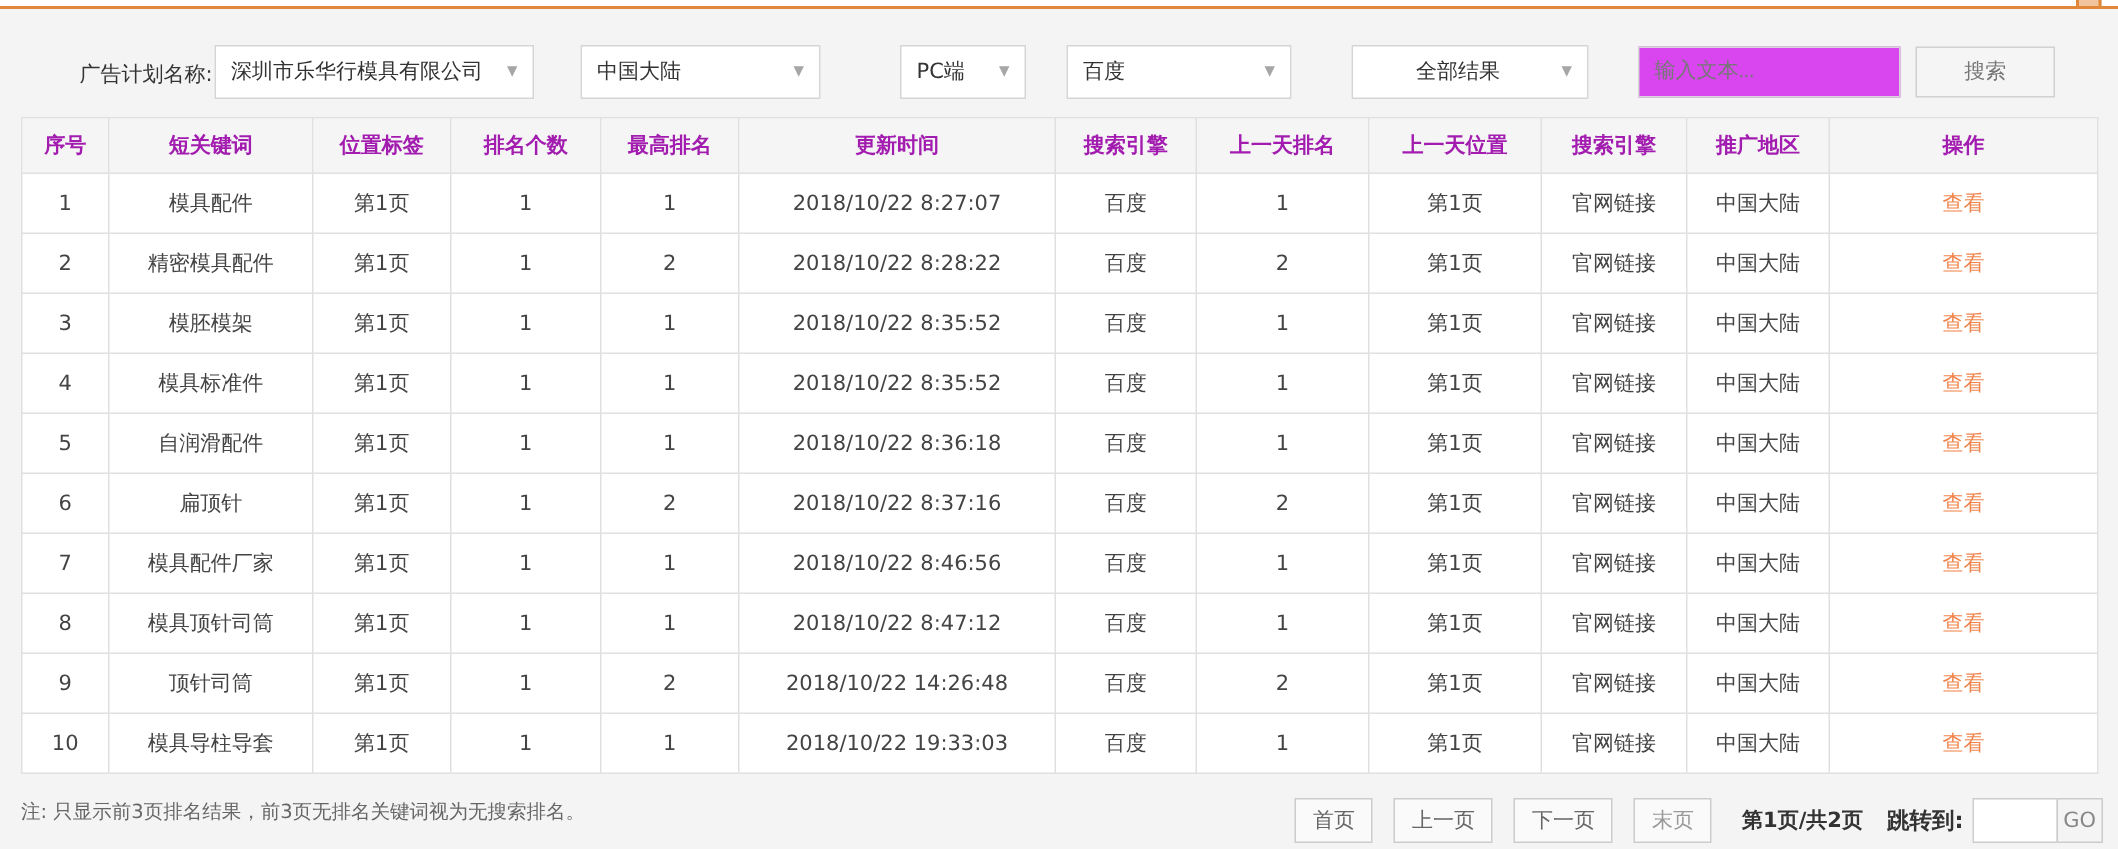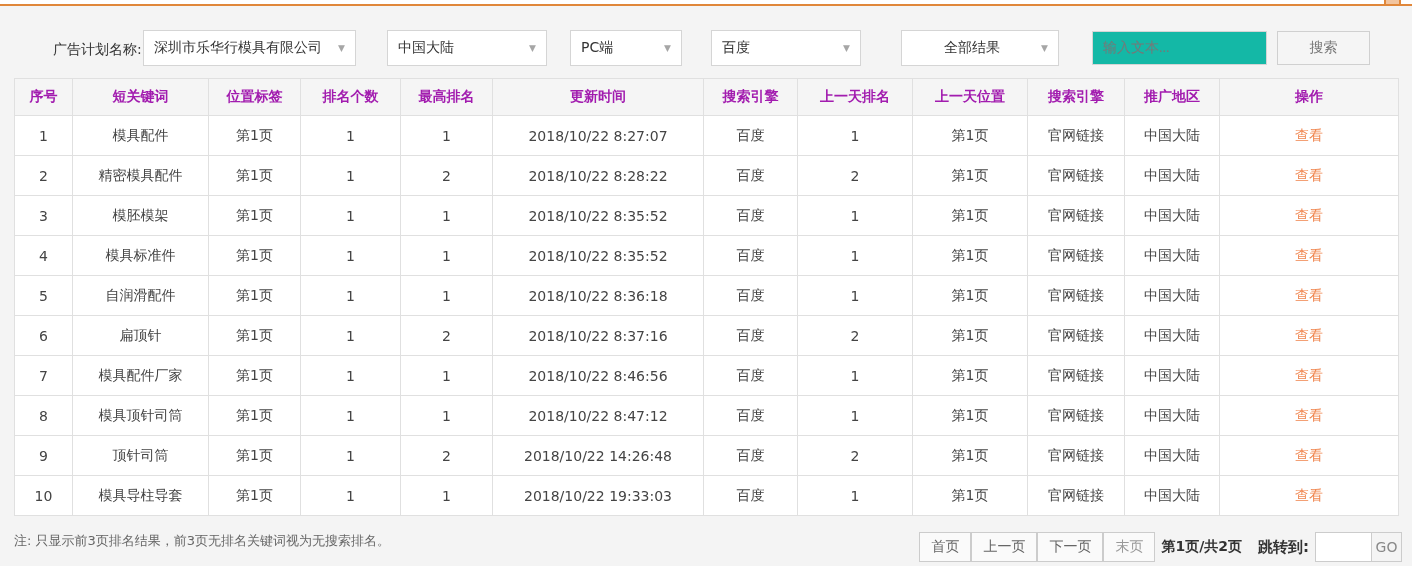--- a/index.html
+++ b/index.html
@@ -21,27 +21,27 @@
   .filter-bar { position: absolute; top: 6px; left: 0; width: 100%; height: 72px; margin-left: 39px; }
   .filter-label { position: absolute; left: 14px; top: 35px; font-size: 14px; color: #333; }
   .dropdown {
     position: absolute; top: 24px; height: 36px;
     background: #fff; border: 1px solid #d5d5d5;
     display: flex; align-items: center; justify-content: space-between;
     padding: 0 10px; cursor: pointer; font-size: 14px; color: #333;
   }
   .dd-1 { left: 104px; width: 213px; }
   .dd-2 { left: 348px; width: 160px; }
-  .dd-3 { left: 531px; width: 112px; }
+  .dd-3 { left: 561px; width: 84px; }
   .dd-4 { left: 672px; width: 150px; }
   .dd-5 { left: 862px; width: 158px; padding-left: 42px; }
   .dd-arrow { color: #a6a6a6; font-size: 9px; margin-left: 8px; }
   .text-input {
     position: absolute; left: 1053px; top: 25px; width: 175px; height: 34px;
-    border: 1px solid #d5d5d5; background: #14b8a6; padding: 0 10px;
+    border: 1px solid #d5d5d5; background: #d946ef; padding: 0 10px;
     font-size: 14px; color: #333; font-family: Liberation Serif, serif; outline: none;
   }
   .text-input::placeholder { color: #777; }
   .search-btn {
     position: absolute; left: 1238px; top: 25px; width: 93px; height: 34px;
     background: #f5f5f5; border: 1px solid #d0d0d0; color: #777;
     font-size: 14px; font-family: inherit; cursor: pointer;
   }
 
   
@@ -57,21 +57,21 @@
   .rank-table tbody td { height: 40px; color: #444; background: #fff; }
   .view-link { color: #f0854e; text-decoration: none; cursor: pointer; }
 
   
   .footer-note { position: absolute; left: 14px; top: 532px; font-size: 13px; color: #666; }
   .pagination {
     position: absolute; right: 10px; top: 532px; height: 30px;
     display: flex; align-items: center;
   }
   .page-btn {
-    height: 30px; padding: 0 11px; 
+    height: 30px; padding: 0 11px; margin-right: 14px;
     background: #fafafa; border: 1px solid #cccccc; color: #666;
     font-size: 14px; font-family: inherit; cursor: pointer; text-align: center;
   }
   .page-btn.light { color: #999; }
   .page-info { font-size: 14px; font-weight: bold; color: #333; margin: 0 4px 0 6px; }
   .jump-label { font-size: 15px; font-weight: bold; color: #333; margin: 0 6px 0 12px; }
   .jump-input {
     width: 57px; height: 30px; border: 1px solid #cccccc; background: #fff;
     padding: 0 6px; font-size: 14px; font-family: inherit; outline: none;
   }

